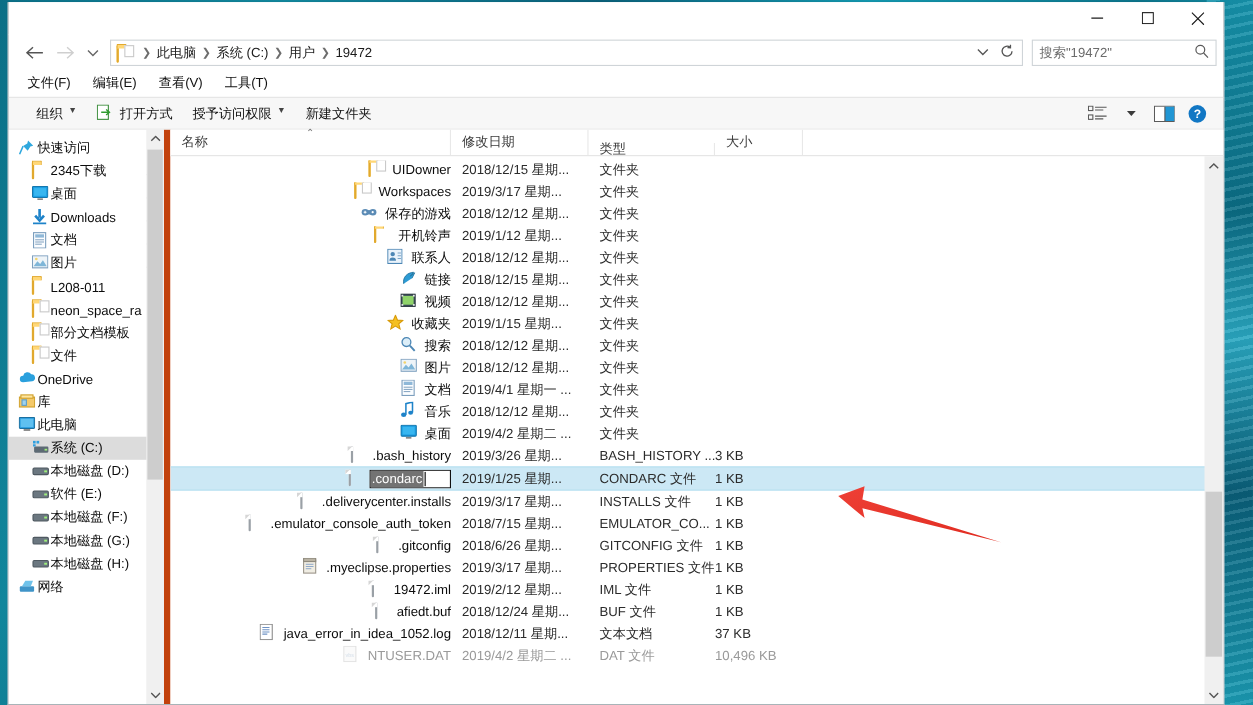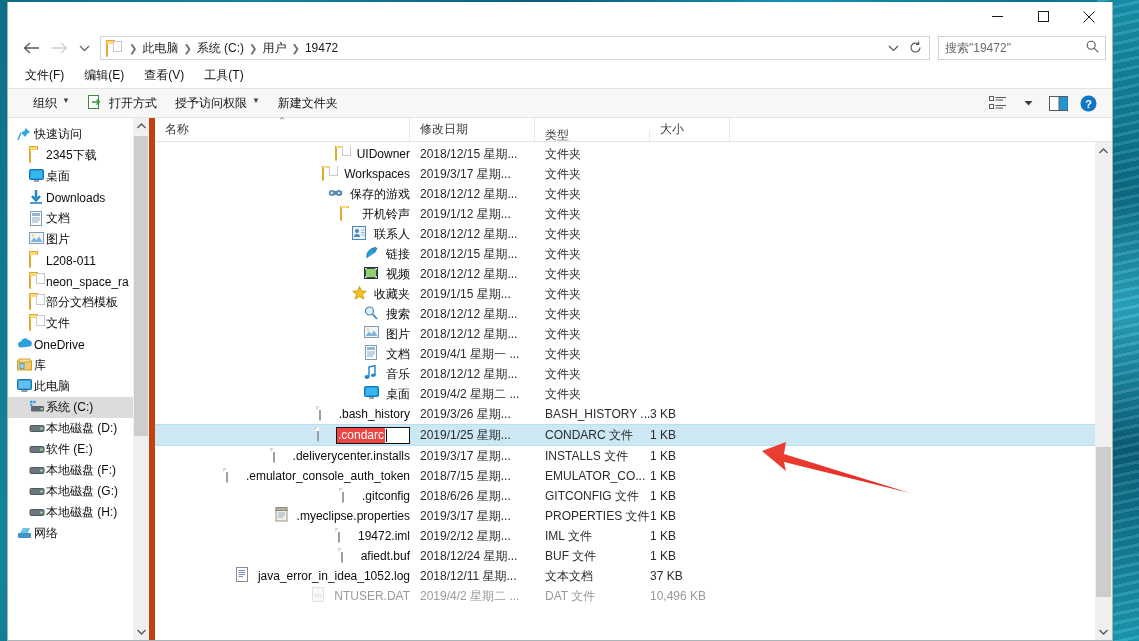--- a/index.html
+++ b/index.html
@@ -172,21 +172,21 @@
   .c-date { flex:0 0 125px; padding-left:10px; color:#2b2b2b;}
   .c-type { flex:0 0 115px; padding-left:10px; color:#2b2b2b;}
   .c-size { flex:0 0 80px; padding-right:14px; text-align:left; color:#2b2b2b;}
   .dim { color:#9a9a9a; }
   .rename {
     display:inline-flex; align-items:center;
     background:#fff; border:1px solid #111;
     height:17px; padding:0 1px 0 0; margin-left:-1px;
     min-width: 74px;
   }
-  .rename .selt { background:#ef4444; color:#fff; padding:0 1px; line-height:15px; font-size:12px;}
+  .rename .selt { background:#737373; color:#fff; padding:0 1px; line-height:15px; font-size:12px;}
   .rename .caretbar { width:1px; height:13px; background:#000; margin-left:1px;}
 
   
   .fscroll {
     position:absolute; right:0; top:24px; bottom:0; width:17px;
     background:#f0f0f0; display:flex; flex-direction:column; align-items:center;
   }
   .fscroll .arrow { height:17px; width:17px; display:flex; align-items:center; justify-content:center; color:#606060; font-size:9px;}
   .fscroll .track{ flex:1 1 auto; width:17px; position:relative;}
   .fscroll .thumb{ position:absolute; left:1px; width:15px; background:#cdcdcd;}

